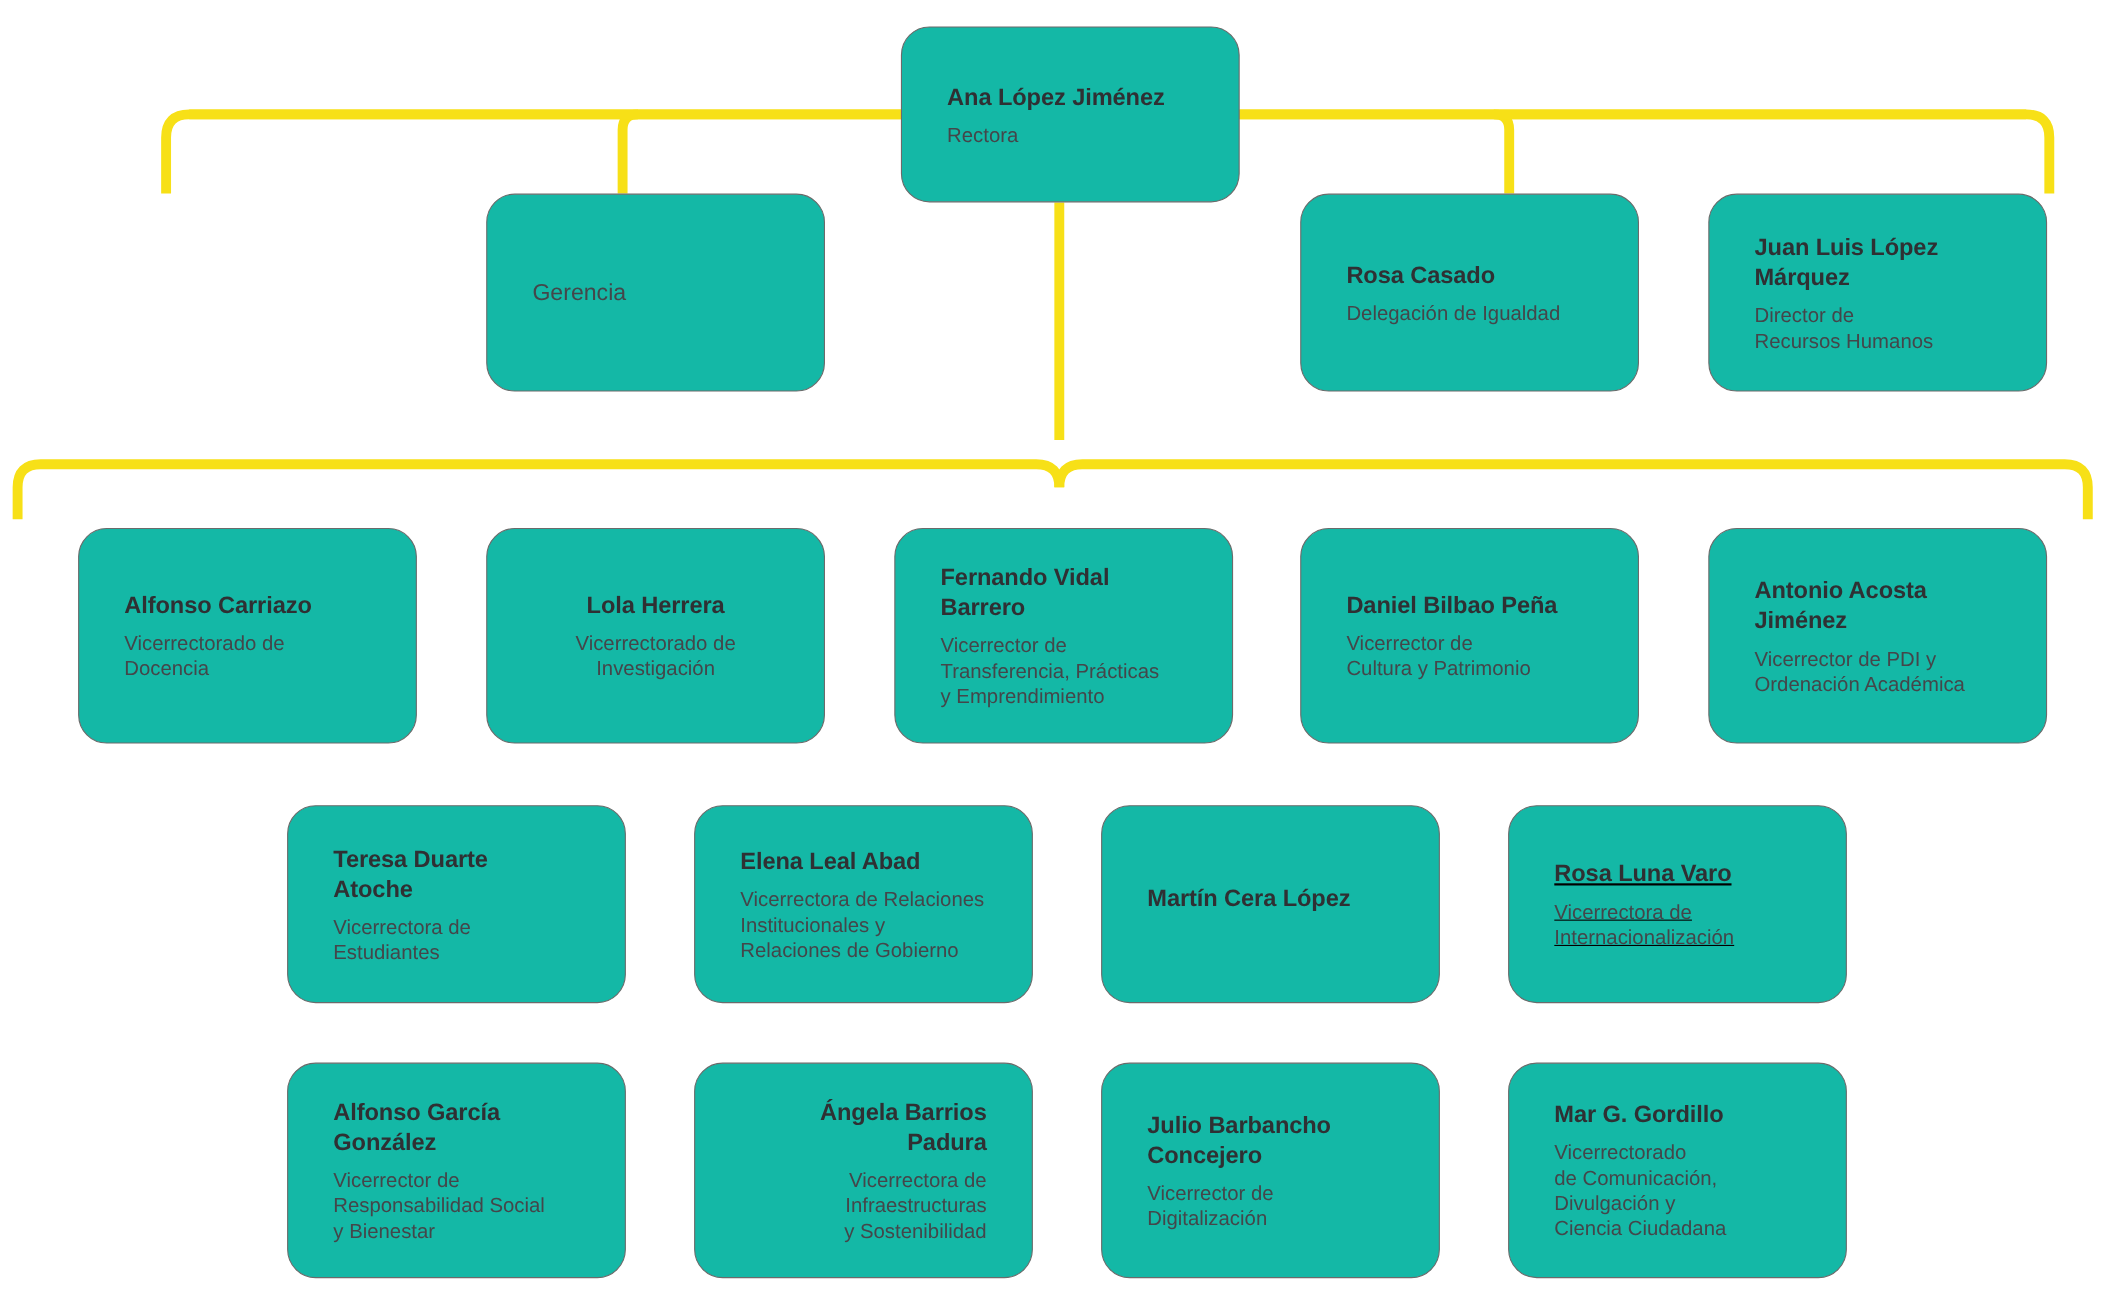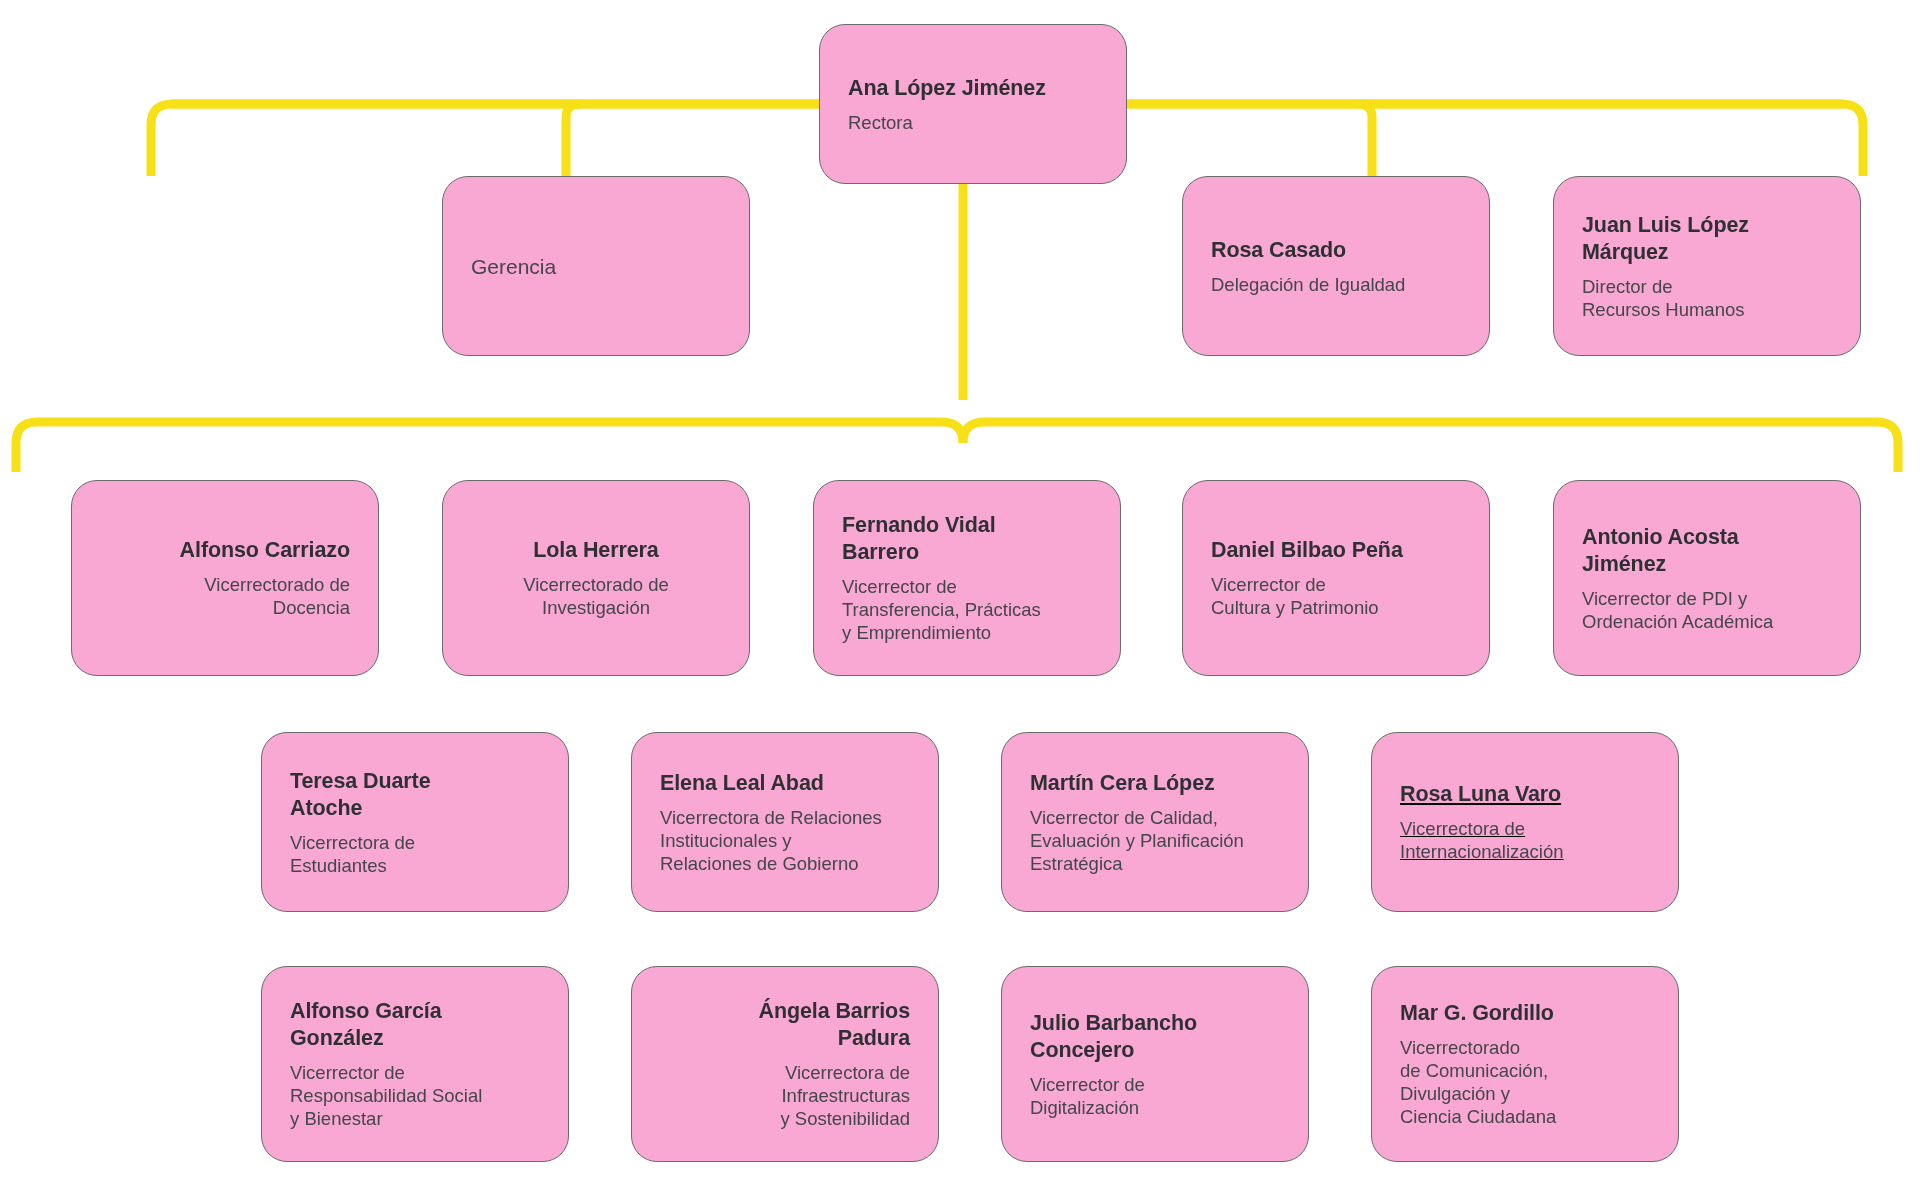--- a/index.html
+++ b/index.html
@@ -25,25 +25,25 @@
     top: 0;
     width: 1920px;
     height: 1188px;
     pointer-events: none;
   }
   .node {
     position: absolute;
     box-sizing: border-box;
     border: 1px solid #6b6b6b;
     border-radius: 26px;
-    background: #f9a8d4;
+    background: #14b8a6;
     display: flex;
     flex-direction: column;
     justify-content: center;
-    padding: 0 28px;
+    padding: 0 41px;
     z-index: 2;
   }
   .node .nm {
     font-weight: bold;
     font-size: 21.5px;
     line-height: 27px;
     color: #2f3033;
     letter-spacing: -0.1px;
     margin: 0 0 9px 0;
     white-space: pre-line;
@@ -102,21 +102,21 @@
     <div class="rl">Delegación de Igualdad</div>
   </div>
 
   <div class="node" style="left:1553px; top:176px; width:308px; height:180px;">
     <div class="nm">Juan Luis López
 Márquez</div>
     <div class="rl">Director de
 Recursos Humanos</div>
   </div>
 
-  <div class="node" style="left:71px; top:480px; width:308px; height:196px;text-align:right;">
+  <div class="node" style="left:71px; top:480px; width:308px; height:196px;">
     <div class="nm">Alfonso Carriazo</div>
     <div class="rl">Vicerrectorado de
 Docencia</div>
   </div>
 
   <div class="node" style="left:442px; top:480px; width:308px; height:196px;text-align:center;">
     <div class="nm">Lola Herrera</div>
     <div class="rl">Vicerrectorado de
 Investigación</div>
   </div>
@@ -151,23 +151,20 @@
 
   <div class="node" style="left:631px; top:732px; width:308px; height:180px;">
     <div class="nm">Elena Leal Abad</div>
     <div class="rl">Vicerrectora de Relaciones
 Institucionales y
 Relaciones de Gobierno</div>
   </div>
 
   <div class="node" style="left:1001px; top:732px; width:308px; height:180px;">
     <div class="nm">Martín Cera López</div>
-    <div class="rl">Vicerrector de Calidad,
-Evaluación y Planificación
-Estratégica</div>
   </div>
 
   <div class="node" style="left:1371px; top:732px; width:308px; height:180px;text-decoration:underline;">
     <div class="nm">Rosa Luna Varo</div>
     <div class="rl">Vicerrectora de
 Internacionalización</div>
   </div>
 
   <div class="node" style="left:261px; top:966px; width:308px; height:196px;">
     <div class="nm">Alfonso García

